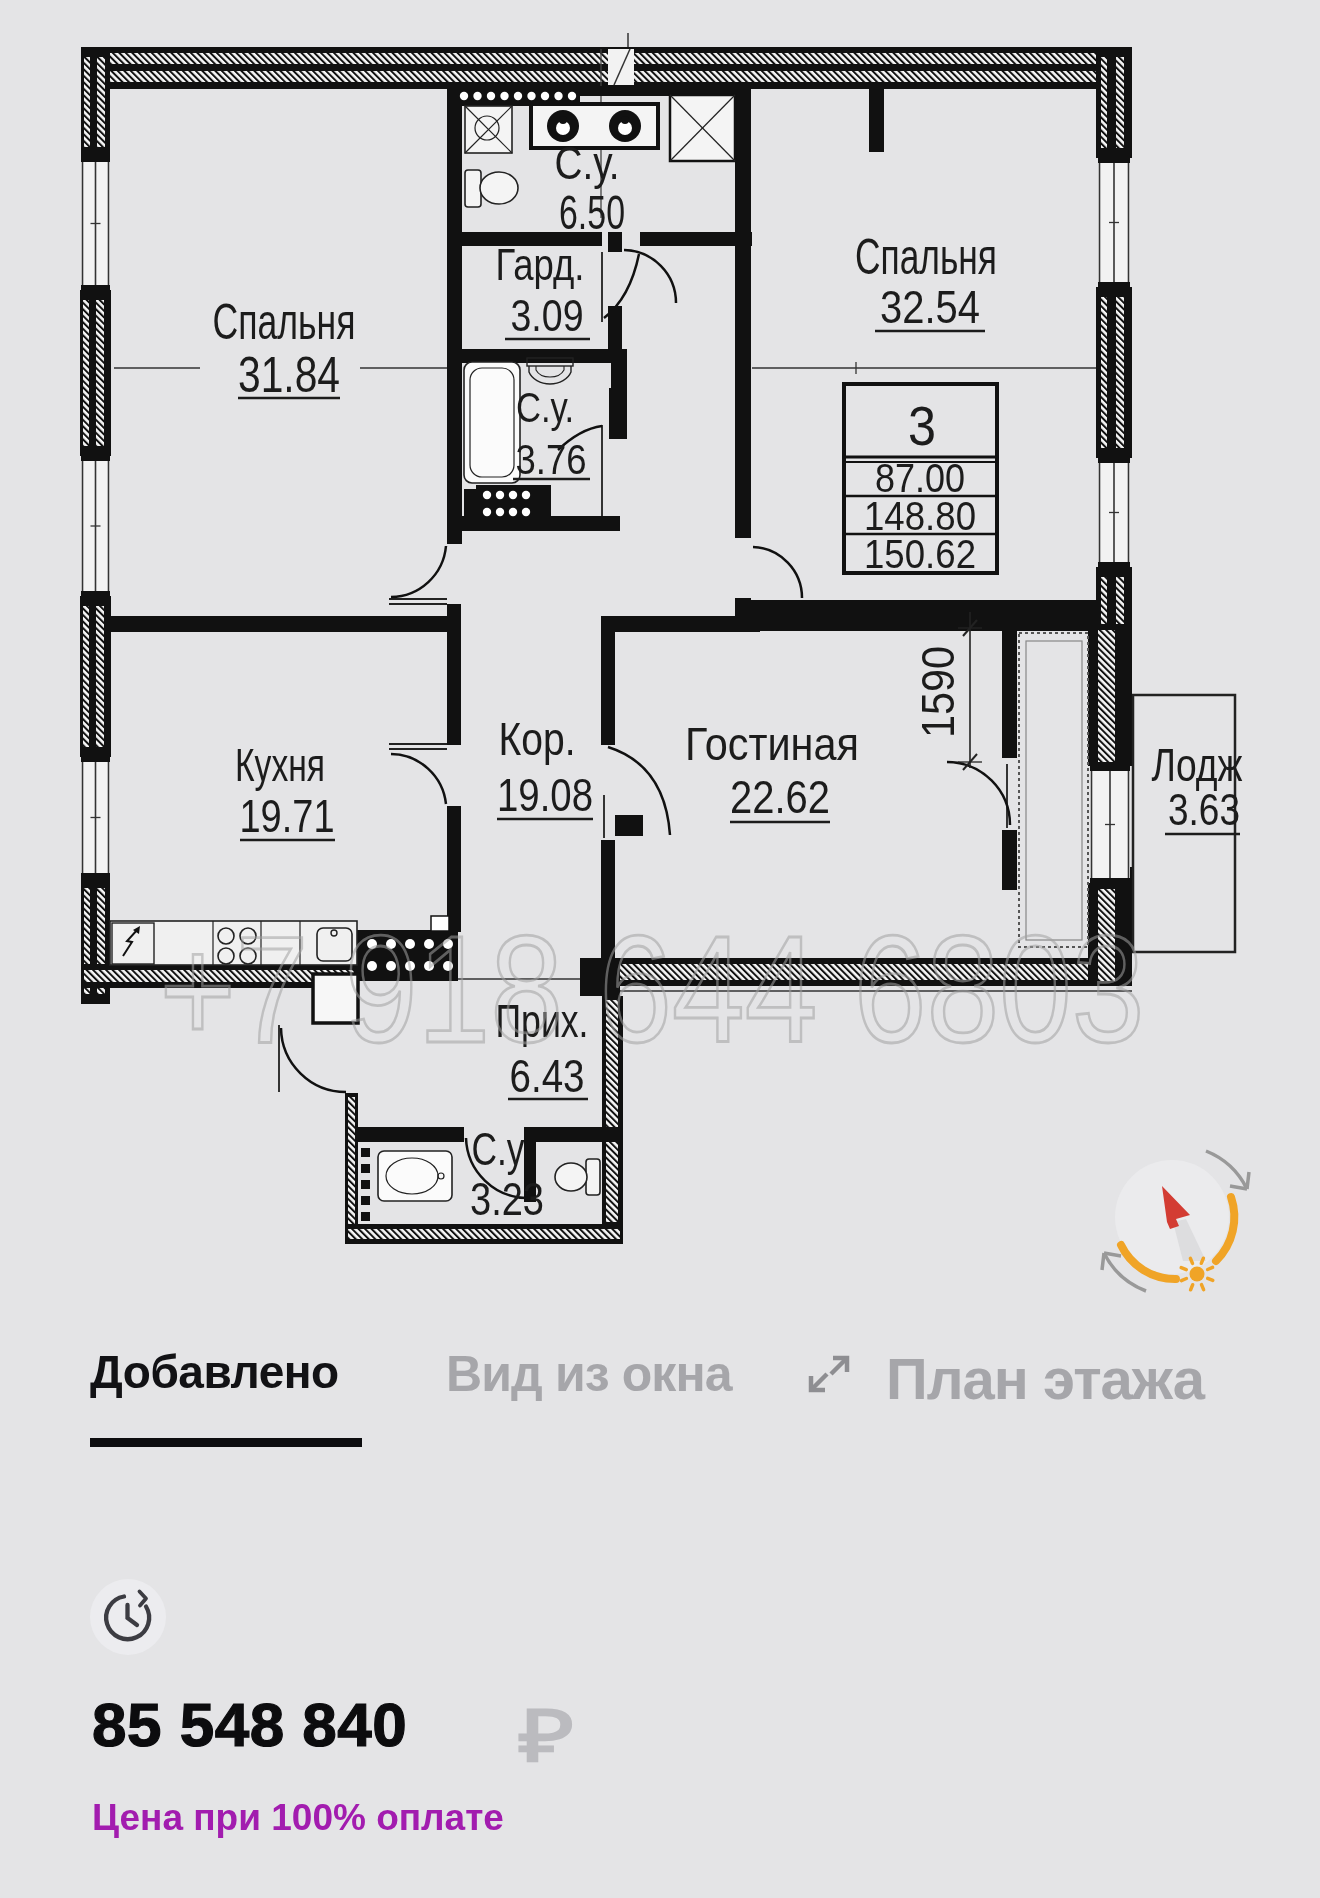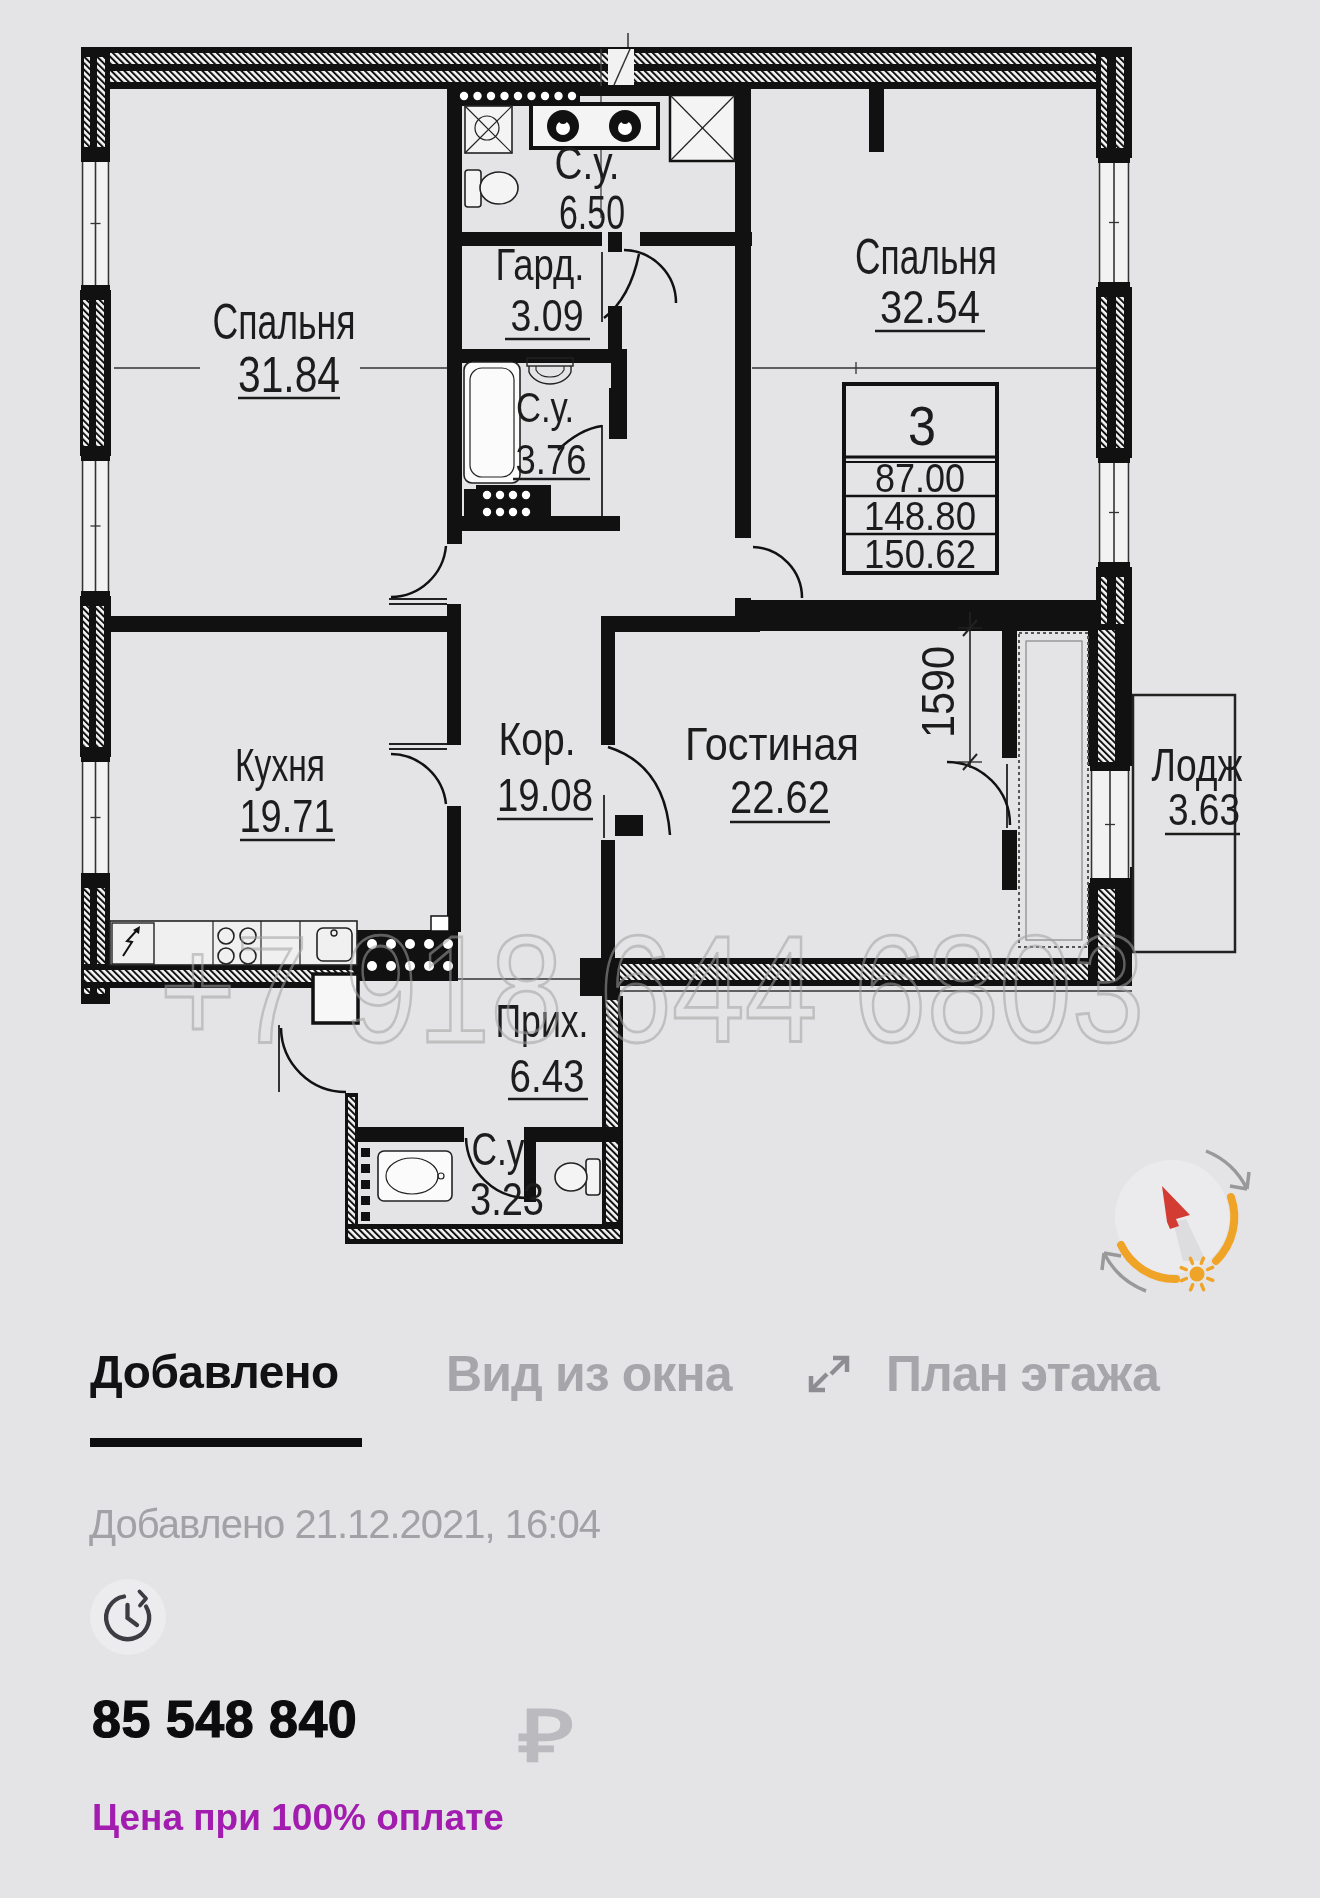--- a/index.html
+++ b/index.html
@@ -539,30 +539,29 @@
 
 <svg class="abs" style="left:806px;top:1351px" width="46" height="46" viewBox="0 0 46 46">
       <g stroke="#8e8e92" stroke-width="4.5" fill="none">
         <path d="M 27 7 L 41 7 L 41 21"></path>
         <path d="M 40 8 L 25 23"></path>
         <path d="M 19 39 L 5 39 L 5 25"></path>
         <path d="M 6 38 L 21 23"></path>
       </g>
     </svg>
 
-<div class="abs" style="left:886px;top:1345px;font-size:50px;font-weight:700;color:#a6a6aa;letter-spacing:-1px">План этажа</div>
-
-<div class="abs" style="left:89px;top:1502px;font-size:40px;font-weight:400;color:#a2a2a6;letter-spacing:-1px">Добавлено 21.12.2021, 16:04</div>
+<div class="abs" style="left:886px;top:1345px;font-size:58px;font-weight:700;color:#a6a6aa;letter-spacing:-1px">План этажа</div>
+
 
 <svg class="abs" style="left:90px;top:1579px" width="77" height="77" viewBox="0 0 77 77">
 <circle cx="38" cy="38" r="38" fill="#ececef"></circle>
 <path d="M 34 17.5 A 21.5 21.5 0 1 0 56 27.5" fill="none" stroke="#3c3c42" stroke-width="4.3" stroke-linecap="round"></path>
 <path d="M 49.5 12.5 L 56 19.5 L 50 26.5" fill="none" stroke="#3c3c42" stroke-width="3.8" stroke-linecap="round" stroke-linejoin="round"></path>
 <path d="M 37.5 26 L 37.5 39 L 47 46" fill="none" stroke="#3c3c42" stroke-width="4.3" stroke-linecap="round"></path>
 </svg>
 
 
-<div class="abs" style="left:92px;top:1689px;font-size:52px;font-weight:700;color:#0c0c0e;letter-spacing:0.5px;-webkit-text-stroke:1.2px #0c0c0e">85 548 840</div>
+<div class="abs" style="left:92px;top:1689px;font-size:62px;font-weight:700;color:#0c0c0e;letter-spacing:0.5px;-webkit-text-stroke:1.2px #0c0c0e">85 548 840</div>
 
 <div class="abs" style="left:519px;top:1684px;font-size:72px;font-weight:700;color:#bbbbbf;transform:scaleX(1.32);transform-origin:left top">₽</div>
 
 <div class="abs" style="left:92px;top:1797px;font-size:37px;font-weight:600;color:#a21caf">Цена при 100% оплате</div>
 </div>
 
 </body></html>

